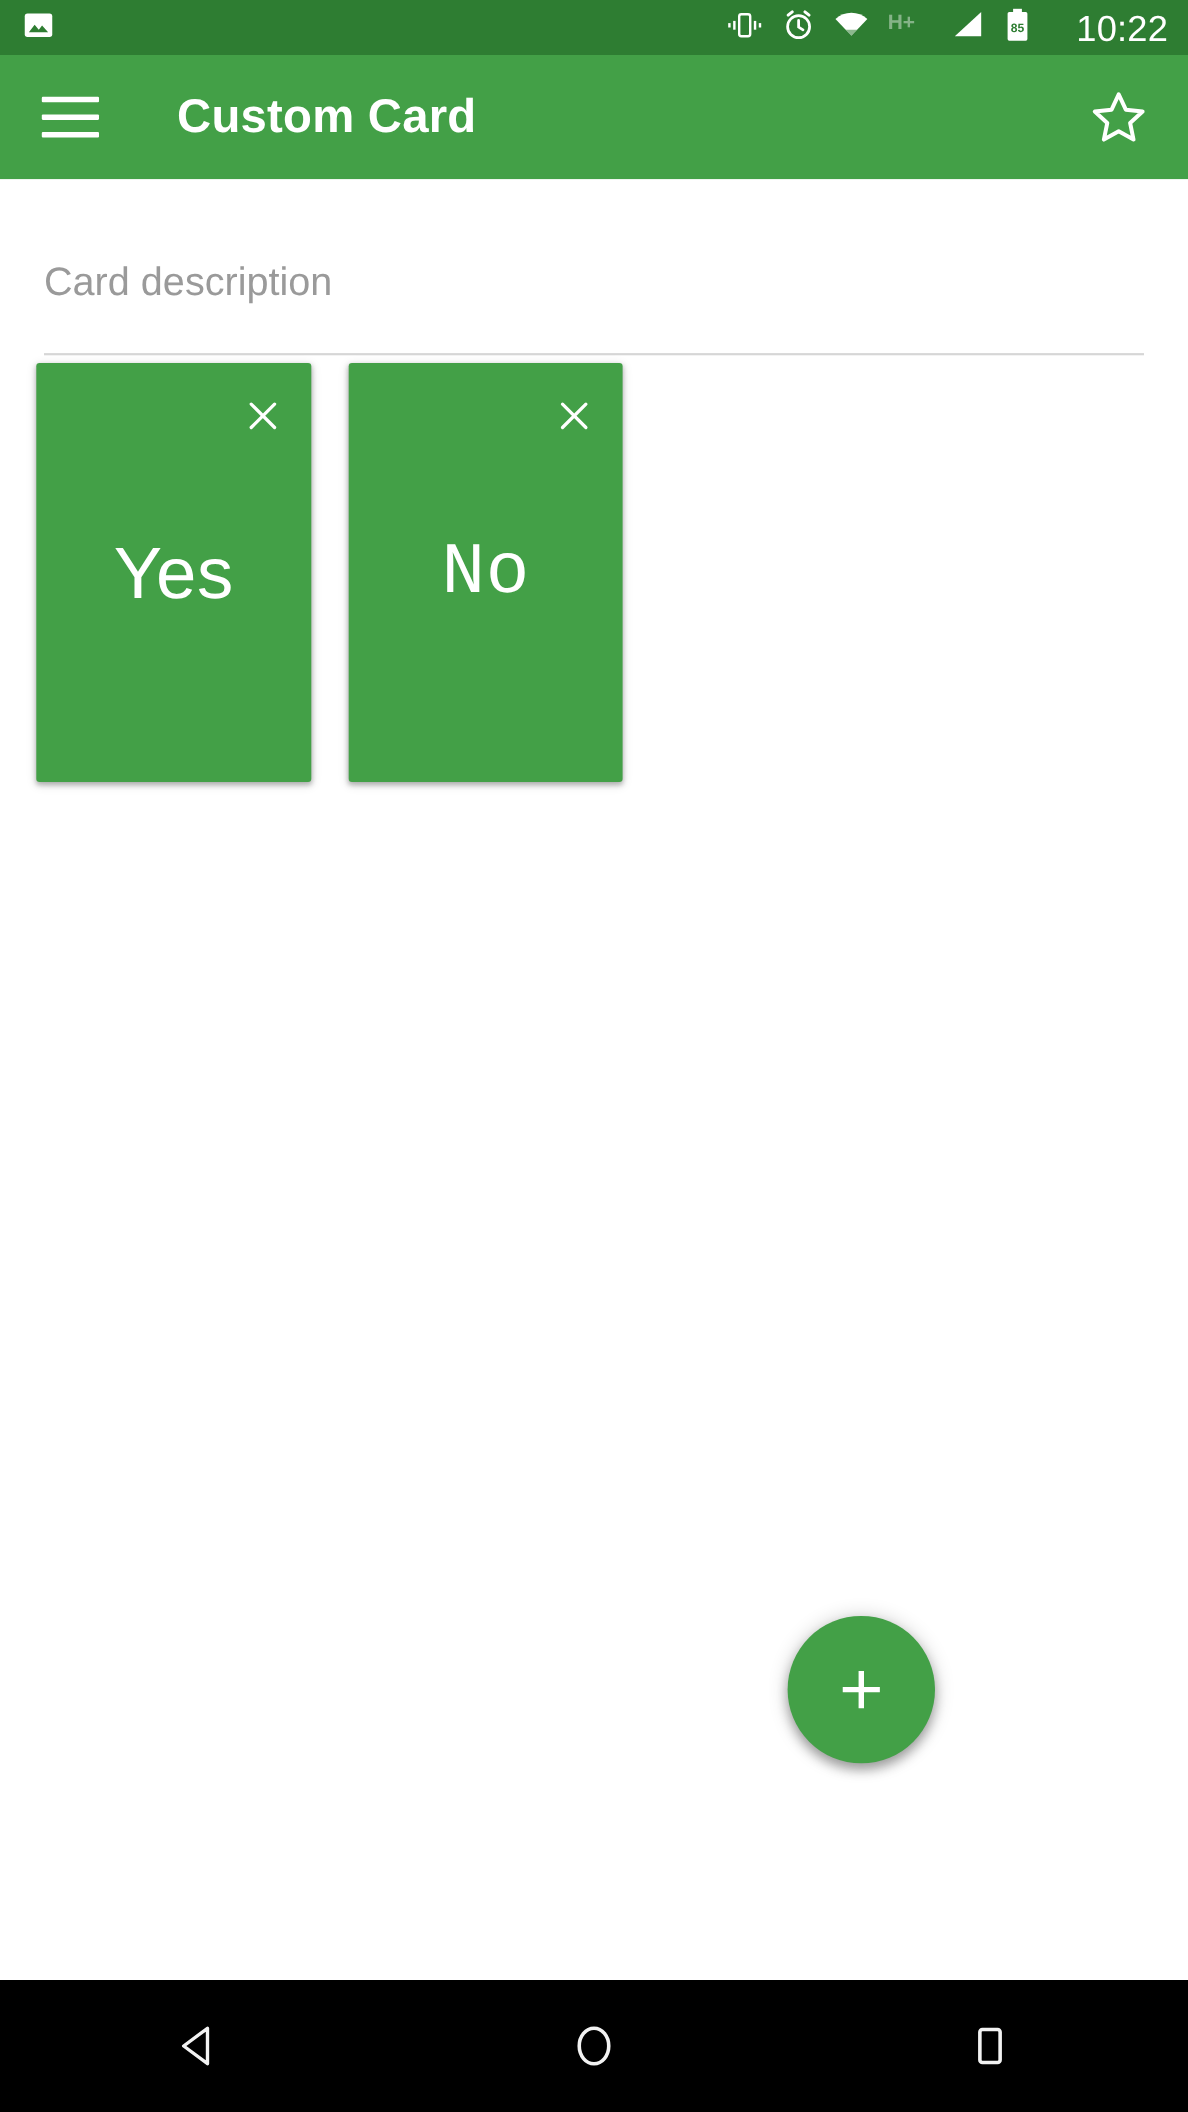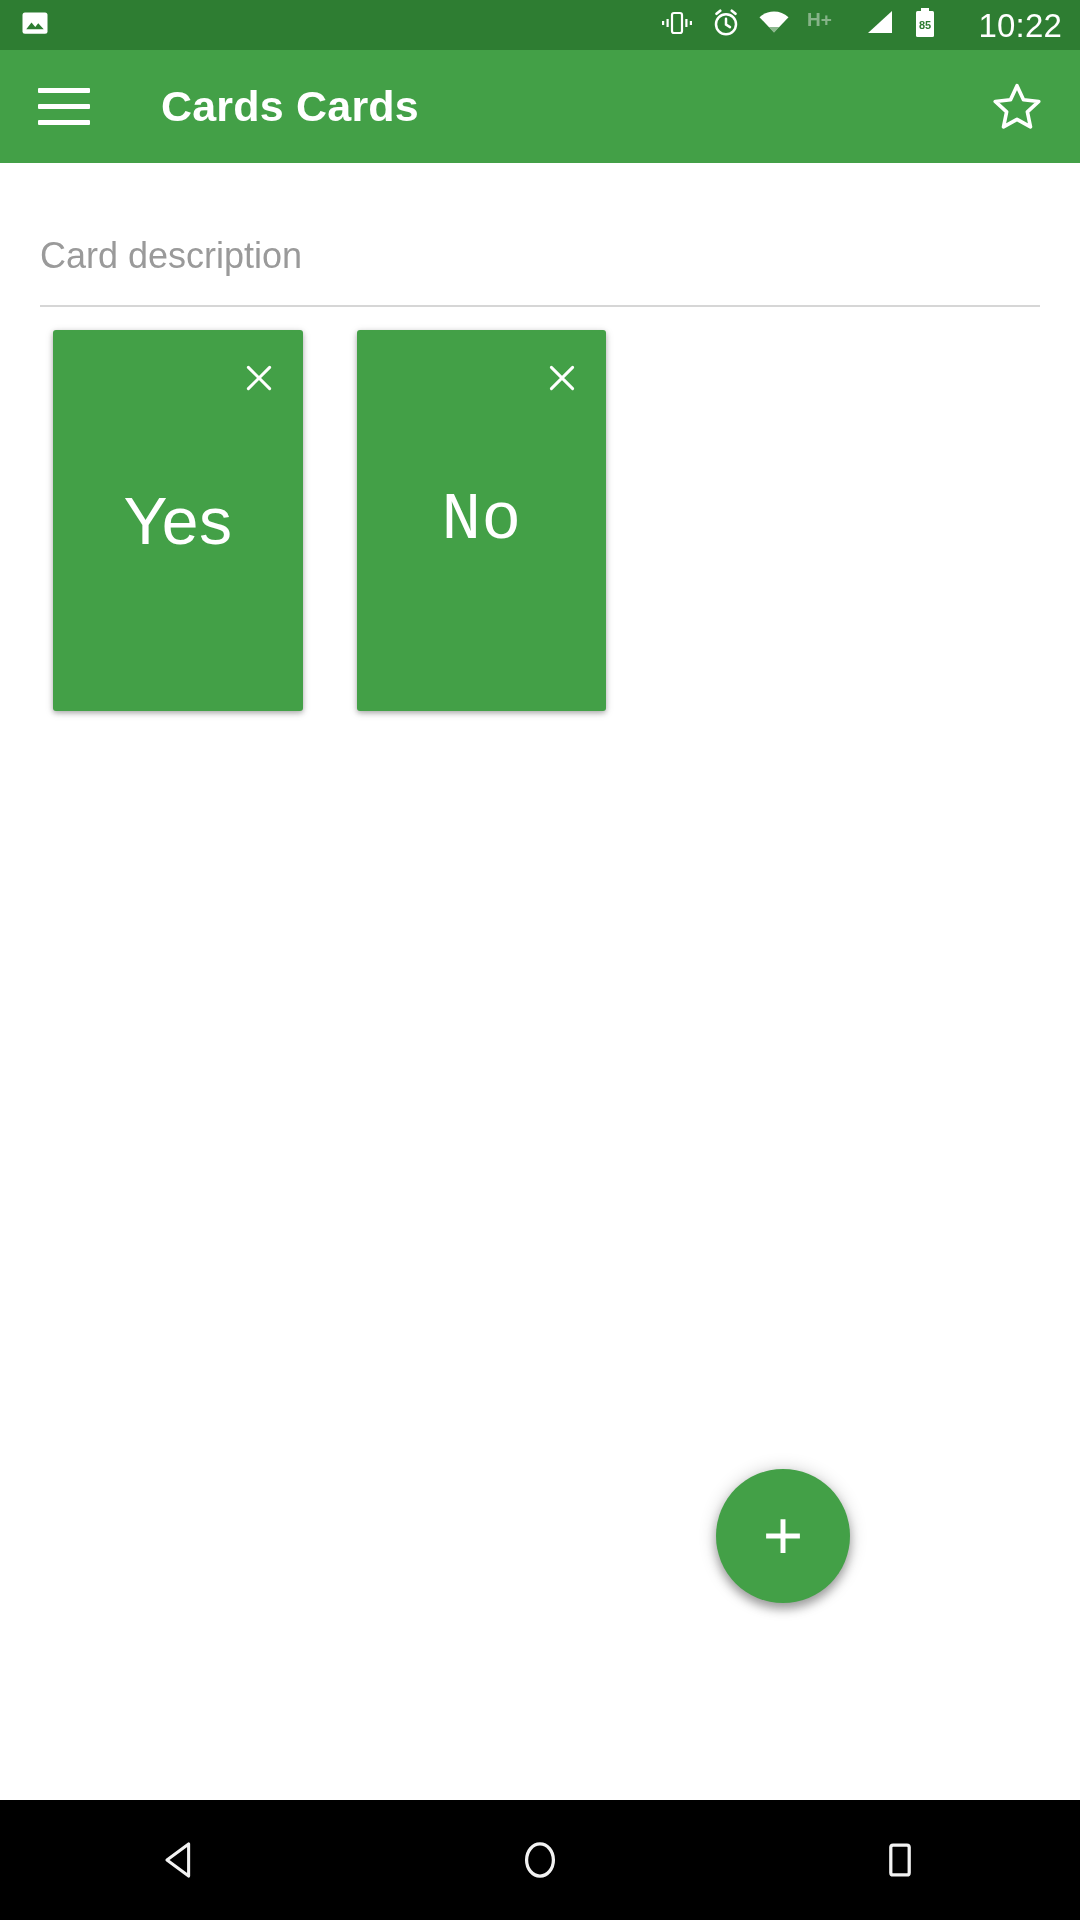--- a/index.html
+++ b/index.html
@@ -77,21 +77,21 @@
     left:40px; top:72px;
     width:1000px;
   }
   .desc-input {
     width:100%;
     border:none; outline:none;
     background:transparent;
     font-family:"Liberation Sans", sans-serif;
     font-size:36px;
     color:#212121;
-    padding:0 0 28px 0;
+    padding:0 0 44px 0;
     display:block;
   }
   .desc-input::placeholder { color:#9a9a9a; }
   .desc-underline {
     width:100%; height:2px;
     background:#d6d6d6;
   }
 
   
   .card-row {
@@ -103,21 +103,20 @@
   .card {
     position:relative;
     width:250px;
     height:381px;
     background:#43A047;
     border-radius:3px;
     box-shadow:0 2px 5px rgba(0,0,0,0.26), 0 2px 10px rgba(0,0,0,0.12);
     display:flex; align-items:center; justify-content:center;
     cursor:pointer;
     flex:none;
-    margin-left:20px;
   }
   .card.card-wide { width:249px;font-family:Liberation Mono, monospace; }
   .card-label {
     color:#ffffff;
     font-size:66px;
     font-weight:400;
     line-height:1;
     letter-spacing:0.5px;
   }
   .card-close {
@@ -210,21 +209,21 @@
       <span class="status-time">10:22</span>
     </div>
   </div>
 
   <div class="toolbar">
     <div class="hamburger">
       <span></span>
       <span></span>
       <span></span>
     </div>
-    <div class="toolbar-title">Cards Cards</div>
+    <div class="toolbar-title">Custom Card</div>
     <div class="toolbar-action">
       <svg width="58" height="58" viewBox="0 0 24 24">
         <path d="M12 3.2l2.68 5.78 6.32.72-4.7 4.3 1.28 6.22L12 17.1l-5.58 3.12L7.7 14 3 9.7l6.32-.72z" fill="none" stroke="#ffffff" stroke-width="1.5" stroke-linejoin="round"></path>
       </svg>
     </div>
   </div>
 
   <div class="content">
 
     <div class="desc-field">

